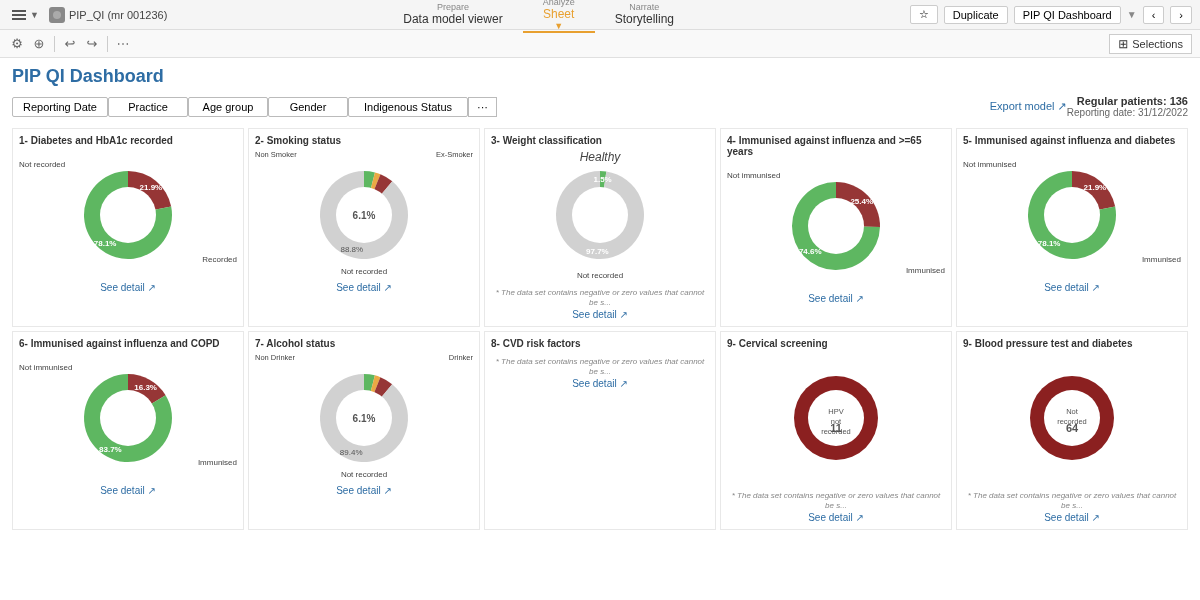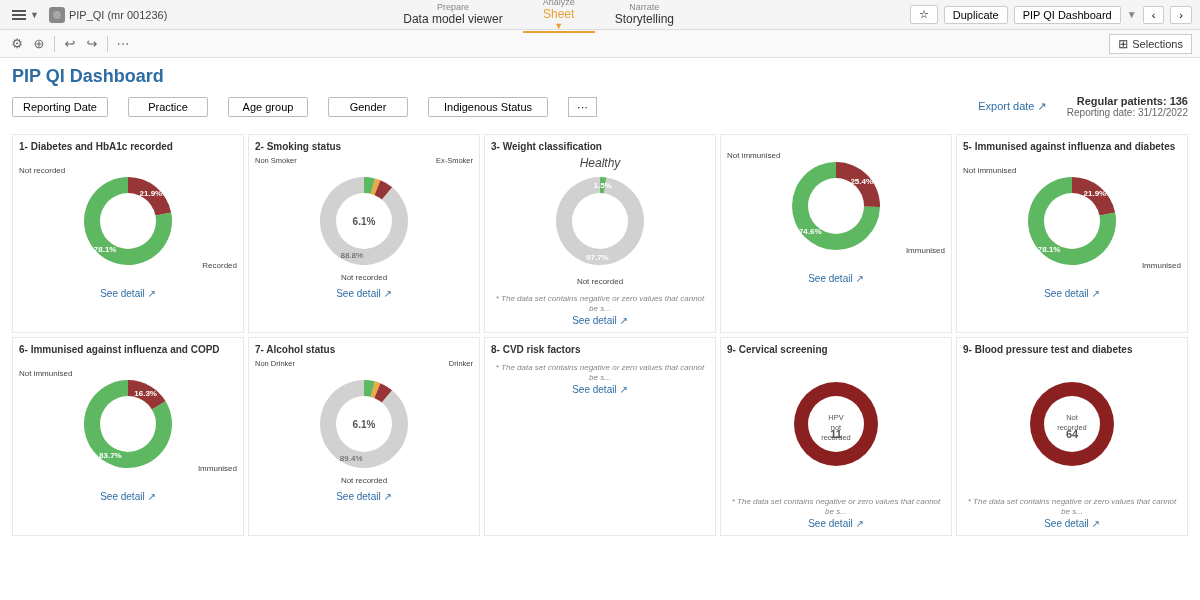--- a/index.html
+++ b/index.html
@@ -24,21 +24,21 @@
     .toolbar-row { display: flex; align-items: center; height: 28px; background: #f9f9f9; border-bottom: 1px solid #e0e0e0; padding: 0 8px; gap: 4px; }
     .toolbar-icon { width: 18px; height: 18px; display: flex; align-items: center; justify-content: center; cursor: pointer; color: #666; font-size: 13px; }
     .toolbar-sep { width: 1px; height: 16px; background: #ccc; margin: 0 2px; }
     .selections-btn { margin-left: auto; display: flex; align-items: center; gap: 4px; padding: 2px 8px; background: #fff; border: 1px solid #ccc; cursor: pointer; font-size: 11px; }
 
     
     .main { padding: 8px 12px; }
     .page-title { font-size: 18px; color: #2e6da4; font-weight: bold; margin-bottom: 8px; }
 
     
-    .filter-bar { display: flex; align-items: center; gap: 20px; margin-bottom: 16px; }
+    .filter-bar { display: flex; align-items: center; gap: 0; margin-bottom: 10px; }
     .filter-pill { border: 1px solid #bbb; background: #fff; padding: 3px 10px; font-size: 11px; cursor: pointer; border-radius: 2px; min-width: 80px; }
     .filter-pill-wide { min-width: 120px; }
     .filter-more { border: 1px solid #bbb; background: #fff; padding: 3px 8px; font-size: 11px; cursor: pointer; }
     .export-link { margin-left: auto; color: #2e6da4; font-size: 11px; cursor: pointer; text-decoration: none; }
     .export-link::after { content: ' ↗'; }
     .patients-info { text-align: right; }
     .patients-count { font-size: 11px; font-weight: bold; }
     .reporting-date { font-size: 10px; color: #666; }
 
     
@@ -116,21 +116,21 @@
   <div class="page-title">PIP QI Dashboard</div>
 
   <div class="filter-bar">
     <button class="filter-pill">Reporting Date</button>
     <button class="filter-pill">Practice</button>
     <button class="filter-pill">Age group</button>
     <button class="filter-pill">Gender</button>
     <button class="filter-pill filter-pill-wide">Indigenous Status</button>
     <button class="filter-more">···</button>
     <div style="margin-left:auto;display:flex;flex-direction:column;align-items:flex-end;gap:2px;">
-      <a class="export-link">Export date</a>
+      <a class="export-link">Export model</a>
     </div>
     <div class="patients-info">
       <div class="patients-count">Regular patients: 136</div>
       <div class="reporting-date">Reporting date: 31/12/2022</div>
     </div>
   </div>
 
   <div class="charts-grid" id="charts-grid">
   <div class="chart-card">
         <div class="chart-title">1- Diabetes and HbA1c recorded</div>
@@ -175,20 +175,21 @@
             <text x="57.598973596343875" y="27.093937333014253" text-anchor="middle" font-size="8" fill="white" font-weight="bold">1.5%</text>
             <text x="52.40112168362669" y="98.90606956346915" text-anchor="middle" font-size="8" fill="white" font-weight="bold">97.7%</text>
           </svg>
           <div style="position: absolute; top: 0px; left: 50%; transform: translateX(-50%); font-size: 12px; color: rgb(68, 68, 68); font-style: italic;">Healthy</div>
           <div style="position: absolute; bottom: 0px; left: 50%; transform: translateX(-50%); font-size: 8px; color: rgb(68, 68, 68);">Not recorded</div>
         </div>
         <div class="chart-note">* The data set contains negative or zero values that cannot be s...</div>
         <a class="see-detail">See detail ↗</a>
       </div>
       <div class="chart-card">
+        <div class="chart-title">4- Immunised against influenza and &gt;=65 years</div>
         <div class="chart-area" style="position: relative;">
           <svg width="110" height="120" class="donut">
             <path d="M 55 60 L 55 16 A 44 44 0 0 1 98.98610432846519 61.105724199506845 Z" fill="#8B2020" opacity="0.9"></path>
             <path d="M 55 60 L 98.98610432846519 61.105724199506845 A 44 44 0 1 1 54.99999999999999 16 Z" fill="#4CAF50" opacity="0.9"></path>
             <circle cx="55" cy="60" r="28" fill="white"></circle>
             <text x="80.77369644819757" y="37.866027544453544" text-anchor="middle" font-size="8" fill="white" font-weight="bold">25.4%</text>
             <text x="29.226370247145947" y="88.13404084827579" text-anchor="middle" font-size="8" fill="white" font-weight="bold">74.6%</text>
           </svg>
           <div style="position: absolute; top: 10px; left: 0px; font-size: 8px; color: rgb(68, 68, 68);">Not immunised</div>
           <div style="position: absolute; bottom: 16px; right: 0px; font-size: 8px; color: rgb(68, 68, 68);">Immunised</div>

